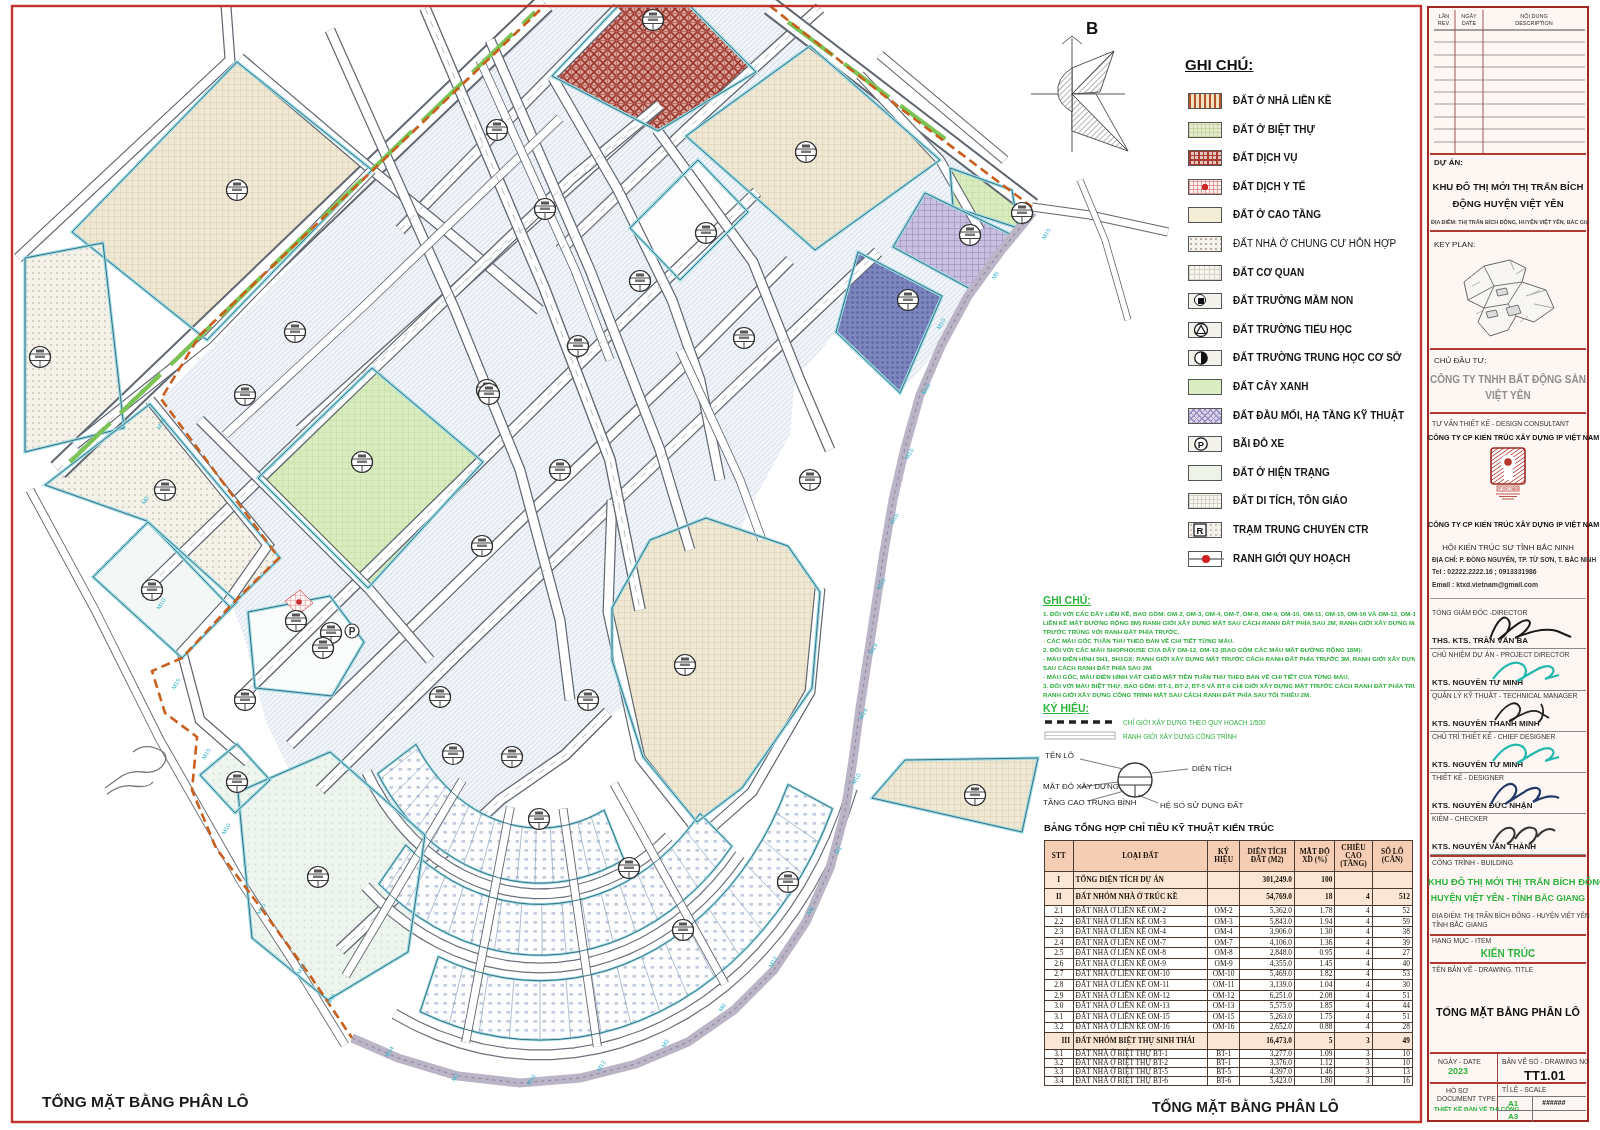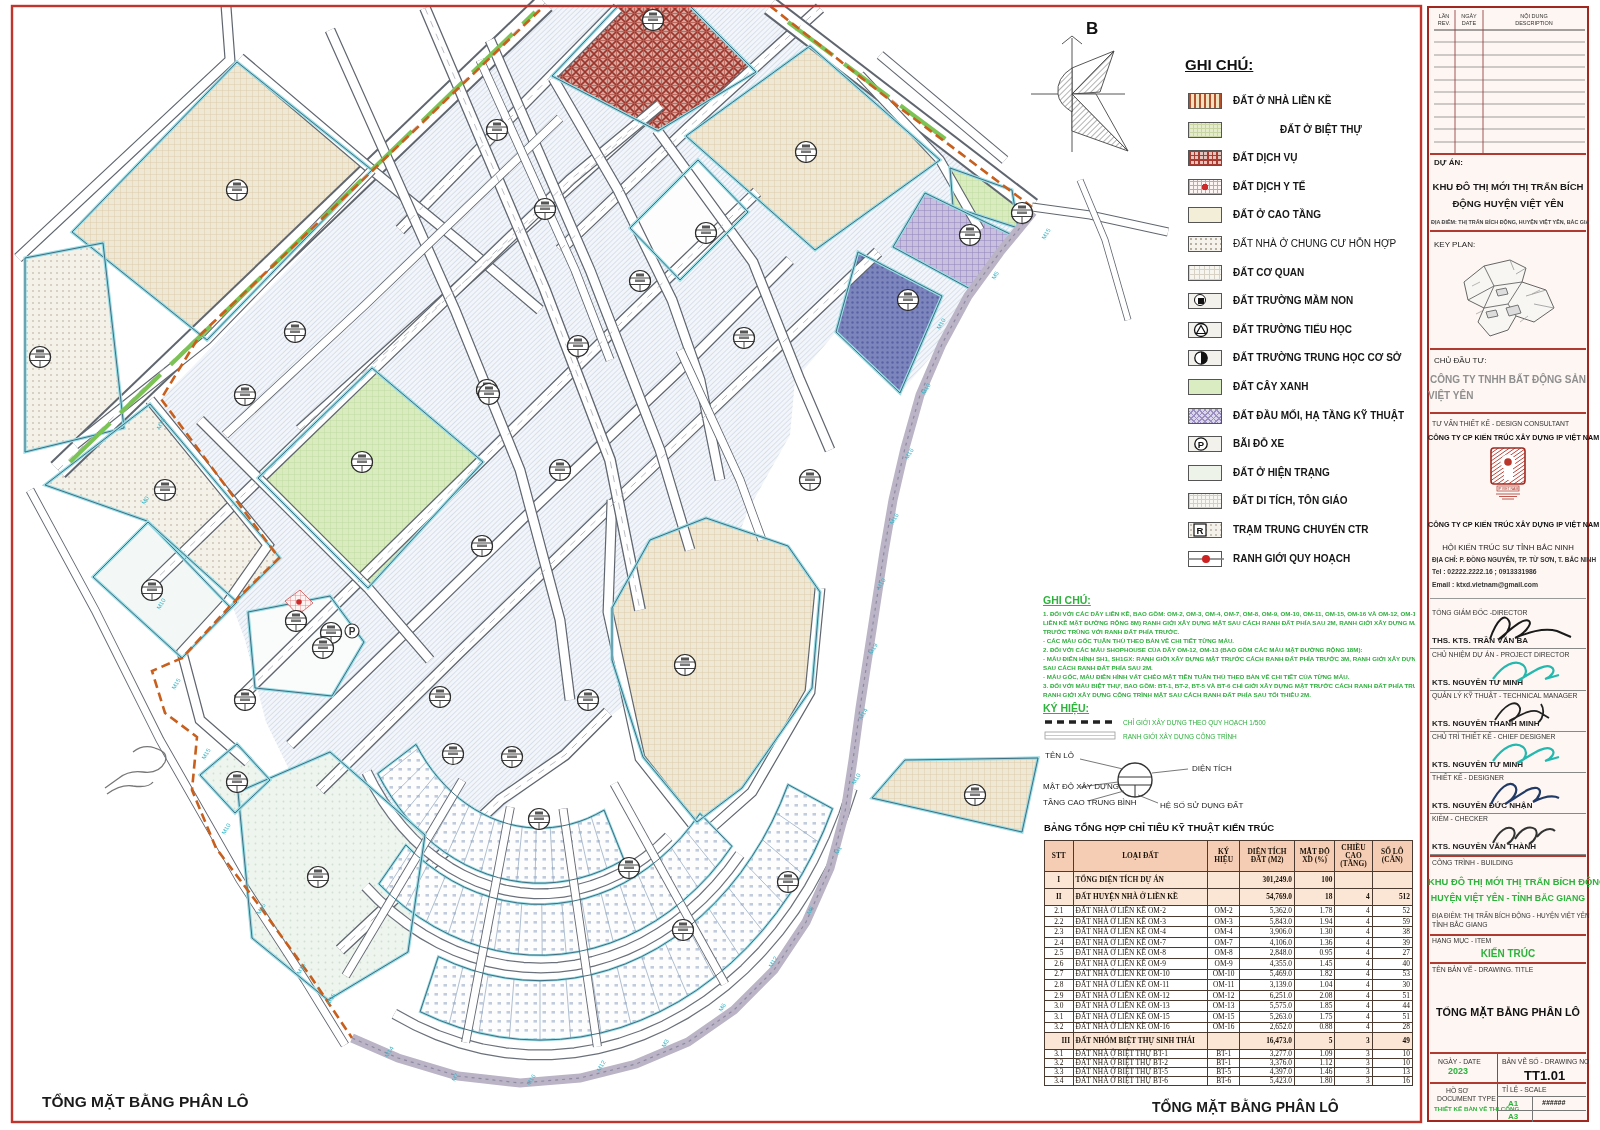--- a/index.html
+++ b/index.html
@@ -632,21 +632,21 @@
 <path d="M1072 68 Q1056 78 1058 94 Q1059 104 1072 112 Z" fill="url(#hatchg)"></path>
 </g>
 <text x="42" y="1107" font-size="15.5" font-weight="bold" fill="#1a1a1a" font-family="Liberation Sans, sans-serif">TỔNG MẶT BẰNG PHÂN LÔ</text>
 <text x="1152" y="1112" font-size="14" font-weight="bold" fill="#1a1a1a" font-family="Liberation Sans, sans-serif">TỔNG MẶT BẰNG PHÂN LÔ</text>
 <rect x="12" y="6" width="1409" height="1116" fill="none" stroke="#c0342c" stroke-width="2.4"></rect>
 </svg></div>
 <div class="abs" style="left:1185px;top:56px;font-size:15px;font-weight:bold;color:#111;text-decoration:underline">GHI CHÚ:</div>
 <div style="position:absolute;left:1188px;width:34px;height:16px;border:1px solid #555;top:93px;background:repeating-linear-gradient(90deg,#b3502e 0 1.8px,#f2e3c0 1.8px 5px);"></div>
 <div style="position:absolute;left:1233px;font-size:10px;font-weight:bold;color:#161616;white-space:nowrap;top:95px">ĐẤT Ở NHÀ LIỀN KỀ</div>
 <div style="position:absolute;left:1188px;width:34px;height:16px;border:1px solid #555;top:122px;background:repeating-linear-gradient(0deg,#c9d6a2 0 1px,transparent 1px 4px),repeating-linear-gradient(90deg,#c9d6a2 0 1px,#e4ebcf 1px 4px);"></div>
-<div style="position:absolute;left:1280px;font-size:10px;font-weight:bold;color:#161616;white-space:nowrap;top:124px">ĐẤT Ở BIỆT THỰ</div>
+<div style="position:absolute;left:1233px;font-size:10px;font-weight:bold;color:#161616;white-space:nowrap;top:124px">ĐẤT Ở BIỆT THỰ</div>
 <div style="position:absolute;left:1188px;width:34px;height:16px;border:1px solid #555;top:150px;background:repeating-linear-gradient(0deg,#a83c30 0 1.5px,transparent 1.5px 4.5px),repeating-linear-gradient(90deg,#a83c30 0 1.5px,#e5c4be 1.5px 4.5px);"></div>
 <div style="position:absolute;left:1233px;font-size:10px;font-weight:bold;color:#161616;white-space:nowrap;top:152px">ĐẤT DỊCH VỤ</div>
 <div style="position:absolute;left:1188px;width:34px;height:16px;border:1px solid #555;top:179px;background:radial-gradient(circle at 50% 50%,#cc2a2a 0 3.5px,transparent 3.5px),repeating-linear-gradient(0deg,#e49a96 0 1px,transparent 1px 4px),repeating-linear-gradient(90deg,#e49a96 0 1px,#fdf4f4 1px 4px);"></div>
 <div style="position:absolute;left:1233px;font-size:10px;font-weight:bold;color:#161616;white-space:nowrap;top:181px">ĐẤT DỊCH Y TẾ</div>
 <div style="position:absolute;left:1188px;width:34px;height:16px;border:1px solid #555;top:207px;background:#f3eed7;"></div>
 <div style="position:absolute;left:1233px;font-size:10px;font-weight:bold;color:#161616;white-space:nowrap;top:209px">ĐẤT Ở CAO TẦNG</div>
 <div style="position:absolute;left:1188px;width:34px;height:16px;border:1px solid #555;top:236px;background:radial-gradient(circle at 2px 2px,#b9b0a4 0 0.9px,transparent 1px) 0 0/5px 5px,#f6f3ec;"></div>
 <div style="position:absolute;left:1233px;font-size:10px;font-weight:normal;color:#161616;white-space:nowrap;top:238px">ĐẤT NHÀ Ở CHUNG CƯ HỖN HỢP</div>
 <div style="position:absolute;left:1188px;width:34px;height:16px;border:1px solid #555;top:265px;background:repeating-linear-gradient(0deg,#d8d2c6 0 1px,transparent 1px 5px),repeating-linear-gradient(90deg,#d8d2c6 0 1px,#f7f5ef 1px 5px);"></div>
 <div style="position:absolute;left:1233px;font-size:10px;font-weight:bold;color:#161616;white-space:nowrap;top:267px">ĐẤT CƠ QUAN</div>
@@ -734,21 +734,21 @@
         <td style="width:27px;text-align:center;font-weight:bold;">I</td>
         <td style="width:130px;text-align:left;font-weight:bold;">TỔNG DIỆN TÍCH DỰ ÁN</td>
         <td style="width:31px;text-align:center;font-weight:bold;"></td>
         <td style="width:53px;text-align:right;font-weight:bold;">301,249.0</td>
         <td style="width:39px;text-align:right;font-weight:bold;">100</td>
         <td style="width:36px;text-align:right;font-weight:bold;"></td>
         <td style="width:39px;text-align:right;font-weight:bold;"></td>
       </tr>
       <tr style="height:17px;background:#fbe6d6">
         <td style="width:27px;text-align:center;font-weight:bold;">II</td>
-        <td style="width:130px;text-align:left;font-weight:bold;">ĐẤT HUYỆN NHÀ Ở LIỀN KỀ</td>
+        <td style="width:130px;text-align:left;font-weight:bold;">ĐẤT NHÓM NHÀ Ở TRÚC KỀ</td>
         <td style="width:31px;text-align:center;font-weight:bold;"></td>
         <td style="width:53px;text-align:right;font-weight:bold;">54,769.0</td>
         <td style="width:39px;text-align:right;font-weight:bold;">18</td>
         <td style="width:36px;text-align:right;font-weight:bold;">4</td>
         <td style="width:39px;text-align:right;font-weight:bold;">512</td>
       </tr>
       <tr style="height:10.6px;background:#fff">
         <td style="width:27px;text-align:center;">2.1</td>
         <td style="width:130px;text-align:left;">ĐẤT NHÀ Ở LIỀN KỀ OM-2</td>
         <td style="width:31px;text-align:center;">OM-2</td>
@@ -935,21 +935,21 @@
 <svg class="abs" style="left:1450px;top:252px" width="118" height="95" fill="none" stroke="#555" stroke-width="0.9">
 <path d="M14 30 L34 14 L60 8 L76 16 L72 30 L96 38 L104 56 L84 70 L66 64 L58 78 L40 84 L28 70 L34 56 L18 48 Z" fill="#f7f6f3"></path>
 <path d="M34 14 L44 34 L72 30 M44 34 L34 56 L58 52 L72 30 M58 52 L66 64 M44 34 L18 48" stroke="#666"></path>
 <path d="M46 38 l10 -2 2 6 -10 2 Z M56 56 l12 -3 3 8 -12 3 Z M36 60 l10 -2 2 6 -10 2 Z" fill="#ddd" stroke="#666"></path>
 <path d="M60 8 L64 18 M76 16 L66 22 M96 38 L76 44 M104 56 L84 52" stroke="#888" stroke-width="0.7"></path>
 <path d="M22 34 l8 -4 M26 62 l8 -4 M70 70 l8 -6 M82 42 l8 -4" stroke="#999" stroke-width="0.7"></path>
 </svg>
 <div class="abs" style="left:1430px;top:348px;width:156px;height:2px;background:#b03a30"></div>
 <div class="abs" style="left:1434px;top:356px;font-size:8px;font-weight:normal;color:#222;">CHỦ ĐẦU TƯ:</div>
 <div class="abs" style="left:1428px;top:374px;width:160px;text-align:center;font-size:10px;font-weight:bold;color:#8f8f8f;">CÔNG TY TNHH BẤT ĐỘNG SẢN</div>
-<div class="abs" style="left:1428px;top:390px;width:160px;font-size:10px;font-weight:bold;color:#8f8f8f;">VIỆT YÊN</div>
+<div class="abs" style="left:1428px;top:390px;width:160px;text-align:center;font-size:10px;font-weight:bold;color:#8f8f8f;">VIỆT YÊN</div>
 <div class="abs" style="left:1430px;top:412px;width:156px;height:2px;background:#b03a30"></div>
 <div class="abs" style="left:1432px;top:420px;font-size:6.8px;font-weight:normal;color:#333;">TƯ VẤN THIẾT KẾ - DESIGN CONSULTANT</div>
 <div class="abs" style="left:1428px;top:433px;width:160px;text-align:center;font-size:7.2px;font-weight:bold;color:#111;white-space:nowrap">CÔNG TY CP KIẾN TRÚC XÂY DỰNG IP VIỆT NAM</div>
 <svg class="abs" style="left:1488px;top:447px" width="40" height="56">
 <defs>
       <pattern id="lgh" width="3.2" height="3.2" patternUnits="userSpaceOnUse" patternTransform="rotate(-35)">
 <rect width="3.2" height="3.2" fill="#fff"></rect>
         <line x1="0" y1="0" x2="3.2" y2="0" stroke="#b8362c" stroke-width="1.5"></line>
       </pattern>
     </defs>

